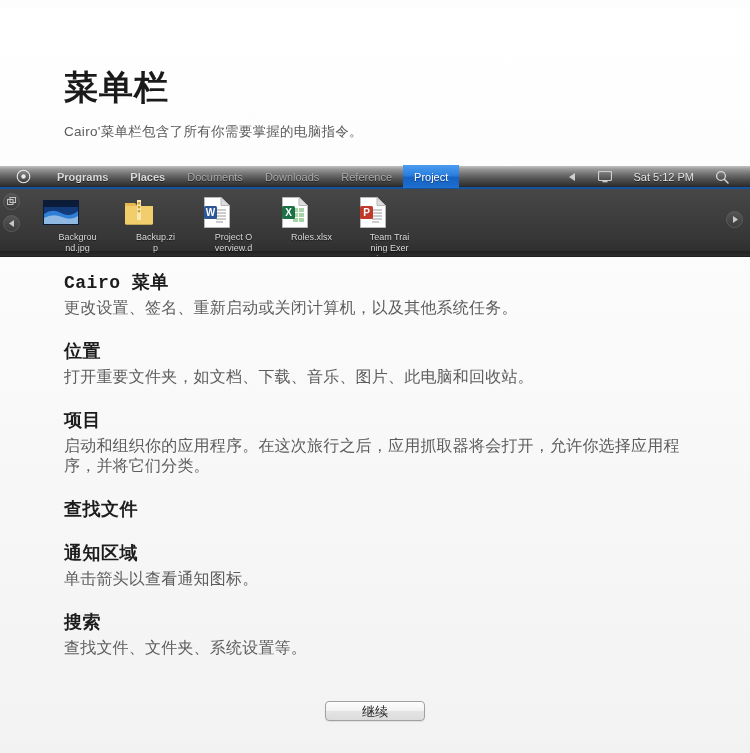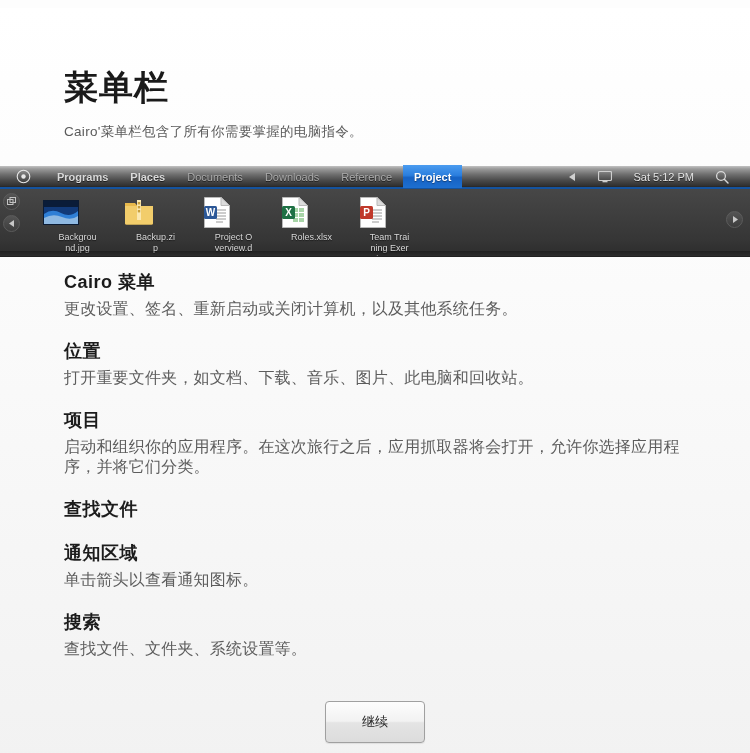--- a/index.html
+++ b/index.html
@@ -68,21 +68,21 @@
     color: #d9d9d9;
     font-weight: bold;
     font-size: 11px;
     text-shadow: 0 1px 0 rgba(0,0,0,.55);
     white-space: nowrap;
   }
   .mb-item.dim { color: #a8a8a8; font-weight: normal; }
   .mb-item.active {
     background: linear-gradient(180deg,#4b9cf0 0%, #2a7ede 45%, #1662c4 55%, #1d6fd0 100%);
     color: #ffffff;
-    font-weight: bold;
+    font-weight: normal;
     text-shadow: 0 1px 1px rgba(0,0,0,.4);
   }
   .mb-right {
     margin-left: auto;
     display: flex;
     align-items: center;
     gap: 0px;
     padding-right: 10px;
   }
   .mb-tray {
@@ -159,20 +159,21 @@
   .dock-btn.tl { left: 3px; top: 4px; }
   .dock-btn.bl { left: 3px; top: 26px; }
   .dock-btn.r  { right: 7px; top: 22px; }
 
   
   .sections {
     position: absolute;
     top: 262px;
     left: 0; right: 0;
     padding: 0 56px 0 64px;
+    font-family: Liberation Mono, monospace;
   }
   .section { margin-bottom: 20px; }
   .section:last-child { margin-bottom: 0; }
   .sec-title {
     margin: 0 0 5px 0;
     font-size: 18px;
     font-weight: bold;
     color: #1c1c1c;
     letter-spacing: .5px;
   }
@@ -188,21 +189,21 @@
   
   .footer {
     position: absolute;
     left: 0; right: 0;
     top: 693px;
     display: flex;
     justify-content: center;
   }
   .continue-btn {
     width: 100px;
-    height: 42px;
+    height: 20px;
     border: 1px solid #a0a0a0;
     border-radius: 4px;
     background: linear-gradient(180deg,#fdfdfd 0%, #f2f2f2 48%, #e4e4e4 52%, #dcdcdc 100%);
     color: #1f1f1f;
     font-size: 13px;
     font-family: "Liberation Sans", "DejaVu Sans", sans-serif;
     cursor: pointer;
     box-shadow: 0 1px 1px rgba(0,0,0,.08);
   }
 </style>

